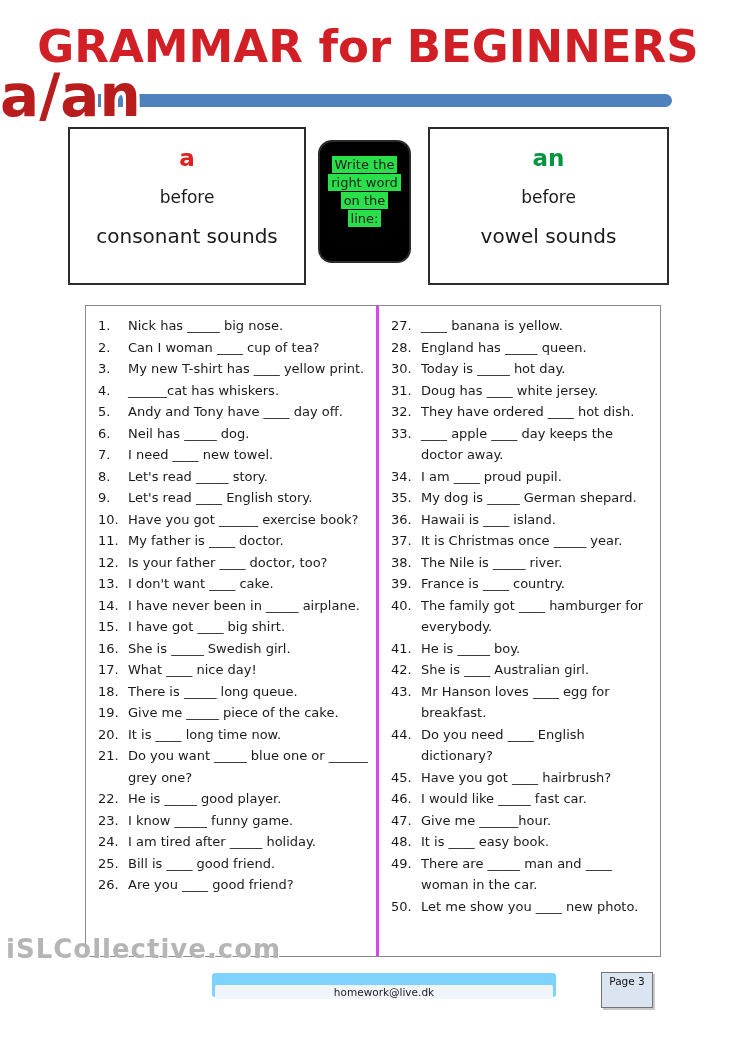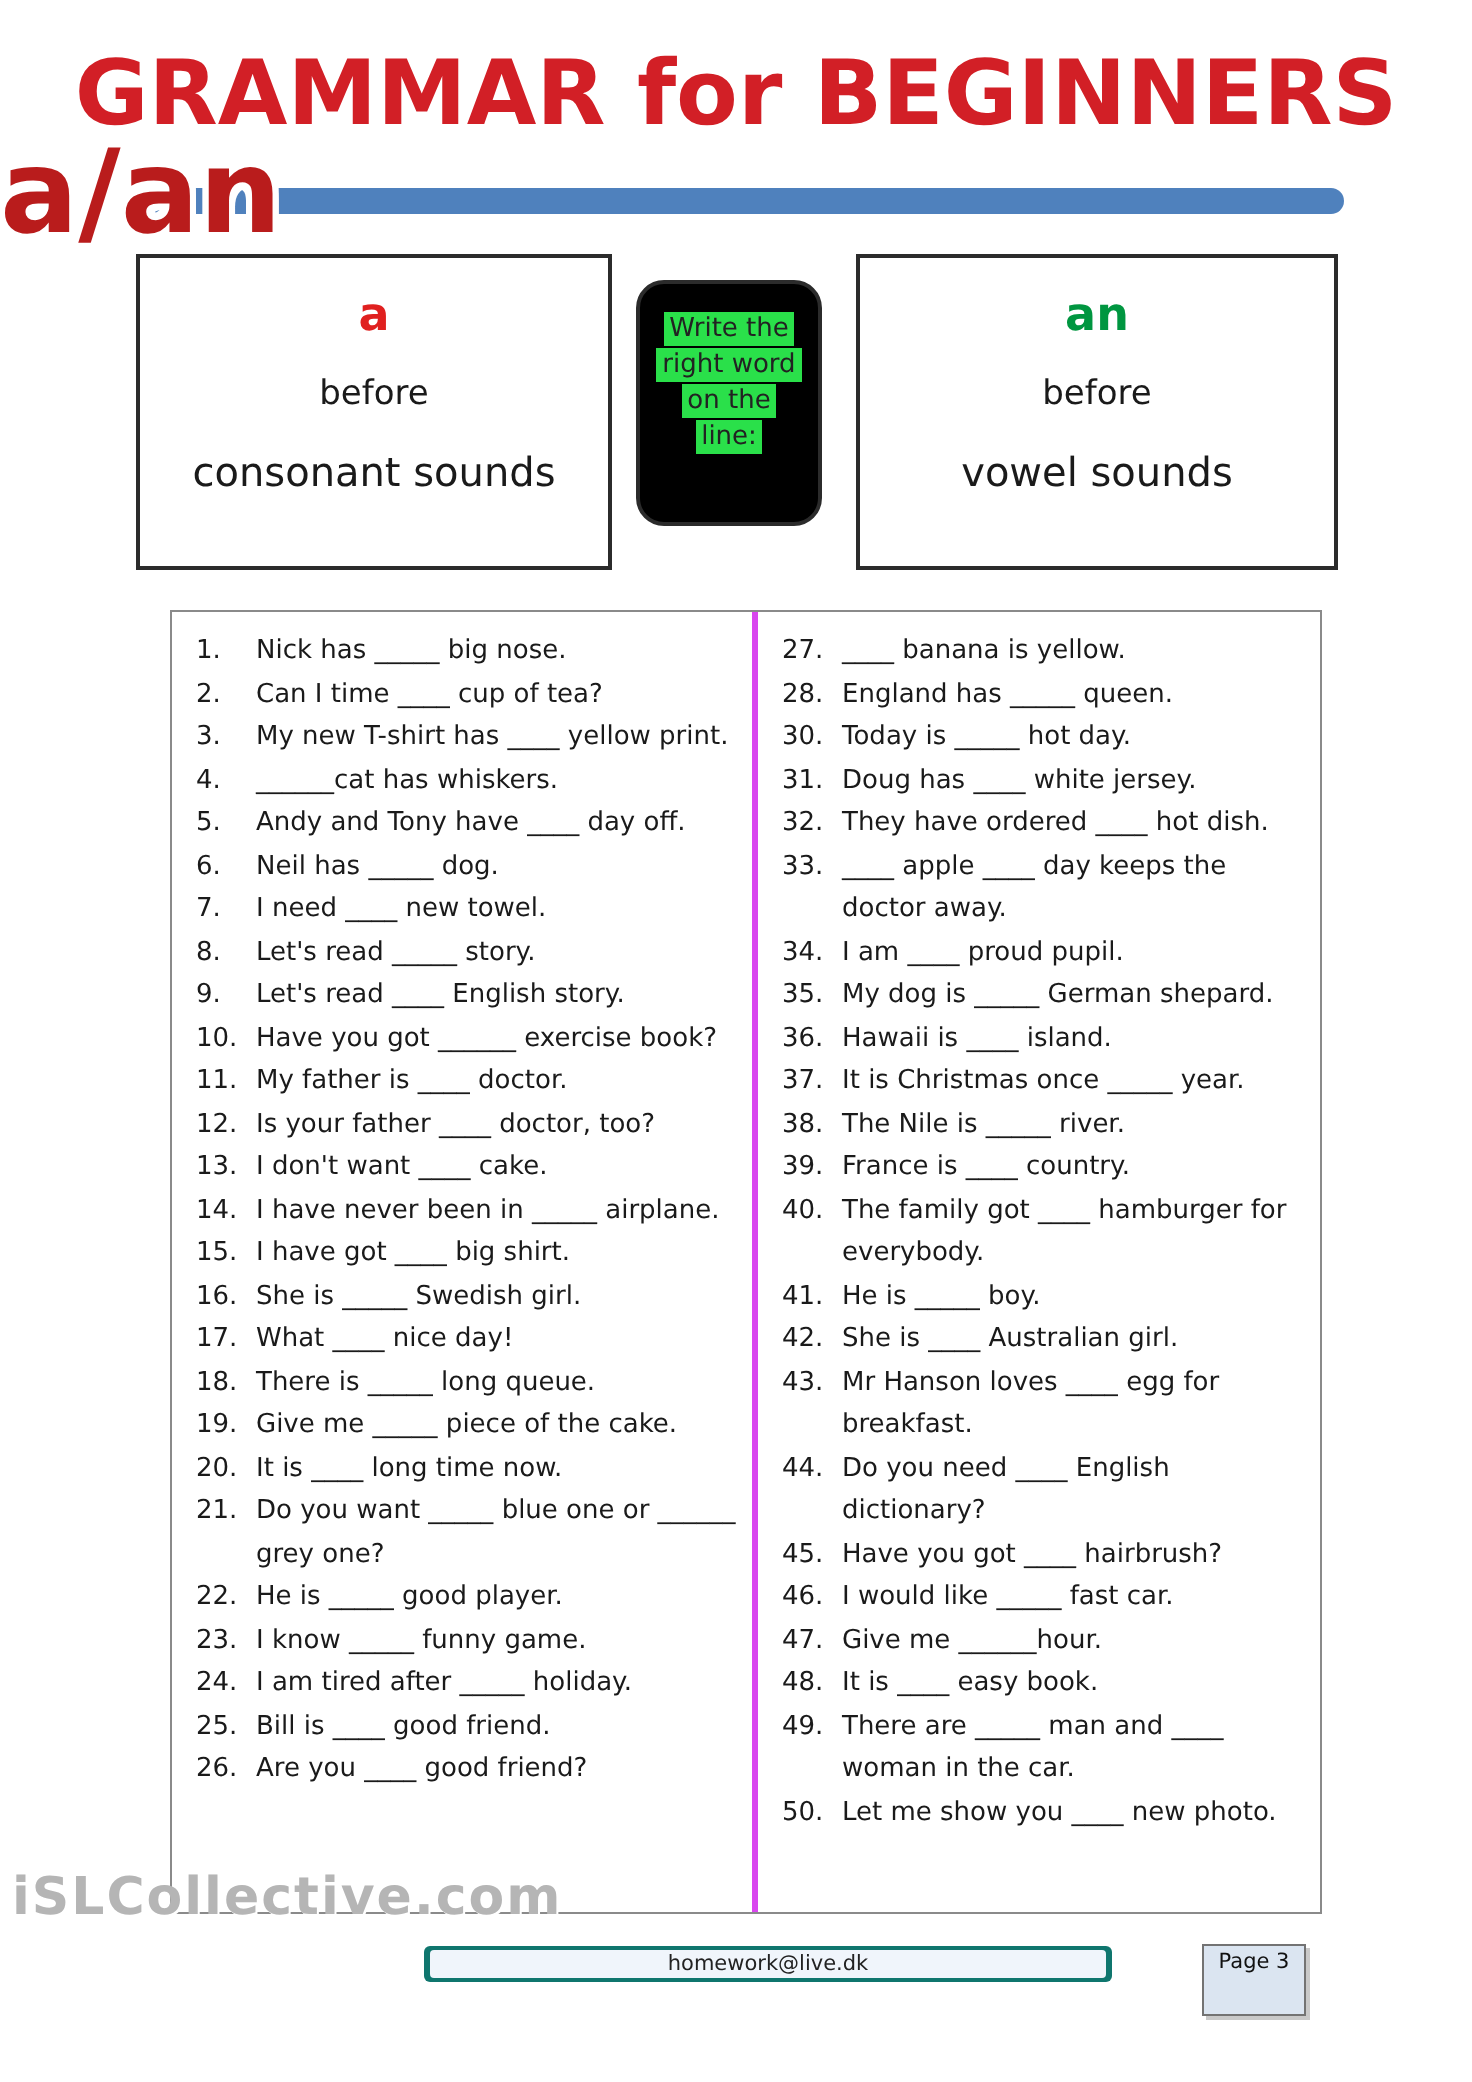--- a/index.html
+++ b/index.html
@@ -105,23 +105,23 @@
     font-weight: bold;
     color: #b5b5b5;
     letter-spacing: 1px;
     text-shadow: 1px 1px 0 #fff;
     z-index: 3;
   }
   .footer-bar {
     position: absolute;
     left: 212px; top: 973px;
     width: 344px; height: 18px;
-    background: #0f766e;
+    background: #7dd3fc;
     border-radius: 3px;
-    padding: 2px 3px;
+    padding: 12px 3px;
   }
   .footer-bar-inner {
     background: #f0f5fb;
     height: 14px;
     border-radius: 2px;
     text-align: center;
     font-size: 10.5px;
     line-height: 14px;
     color: #222;
   }
@@ -174,21 +174,21 @@
   <div class="exercise">
     <div class="col col-left">
 
         <div class="item">
           <span class="num">1.</span>
           <span class="txt">Nick has _____ big nose.</span>
         </div>
 
         <div class="item">
           <span class="num">2.</span>
-          <span class="txt">Can I time ____ cup of tea?</span>
+          <span class="txt">Can I woman ____ cup of tea?</span>
         </div>
 
         <div class="item">
           <span class="num">3.</span>
           <span class="txt">My new T-shirt has ____ yellow print.</span>
         </div>
 
         <div class="item">
           <span class="num">4.</span>
           <span class="txt">______cat has whiskers.</span>

